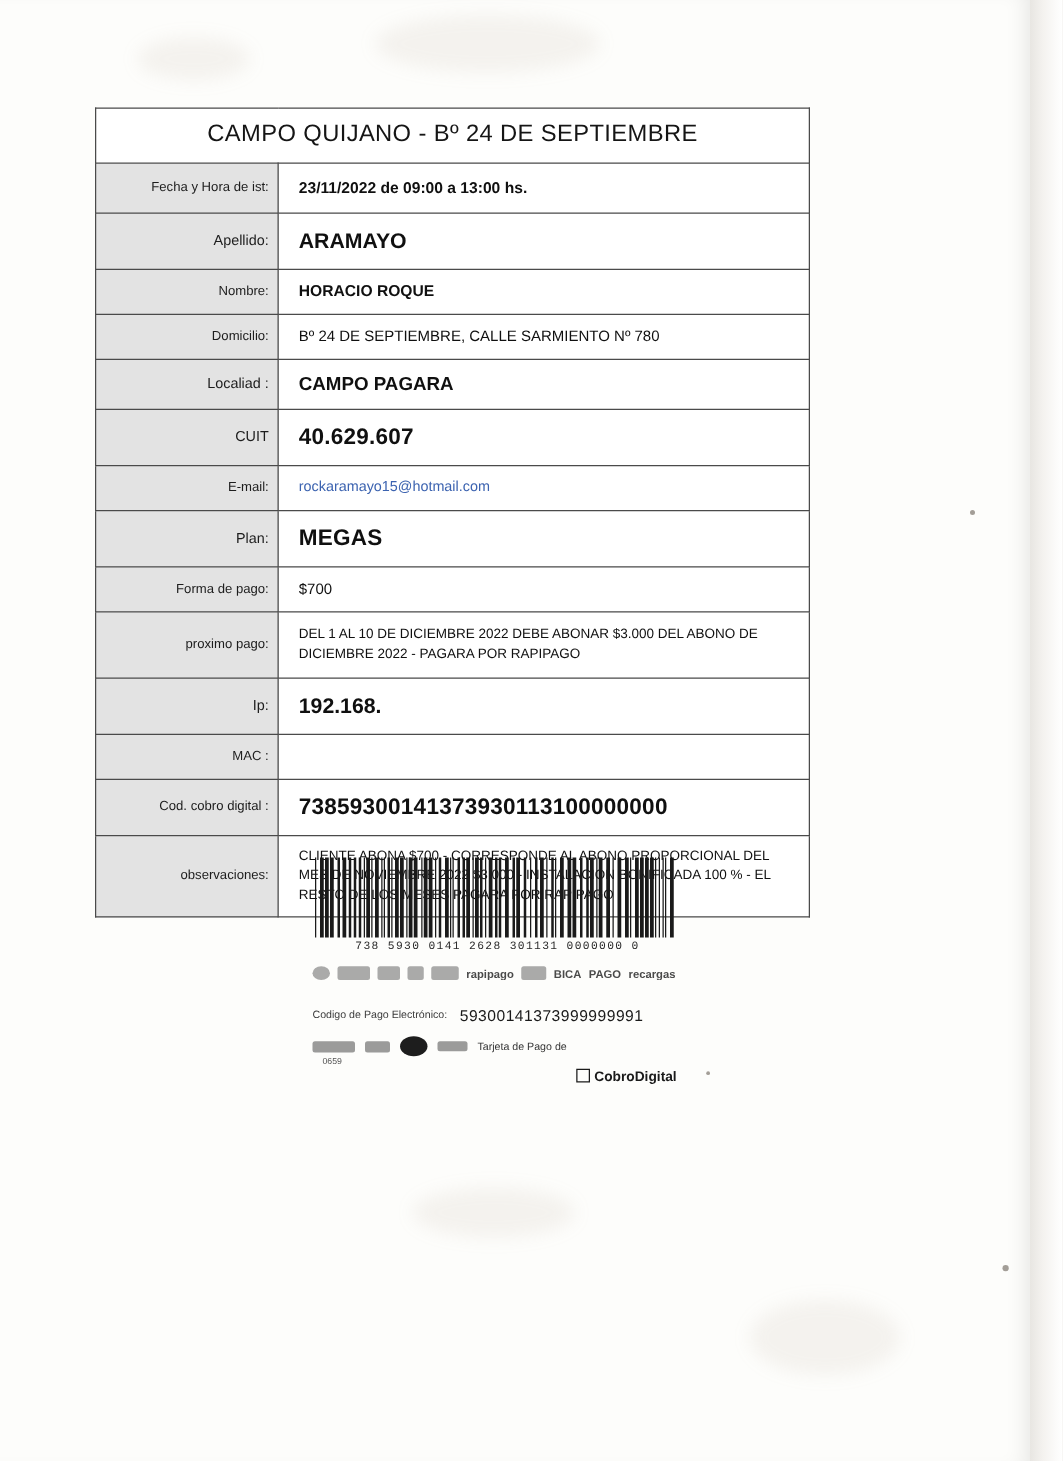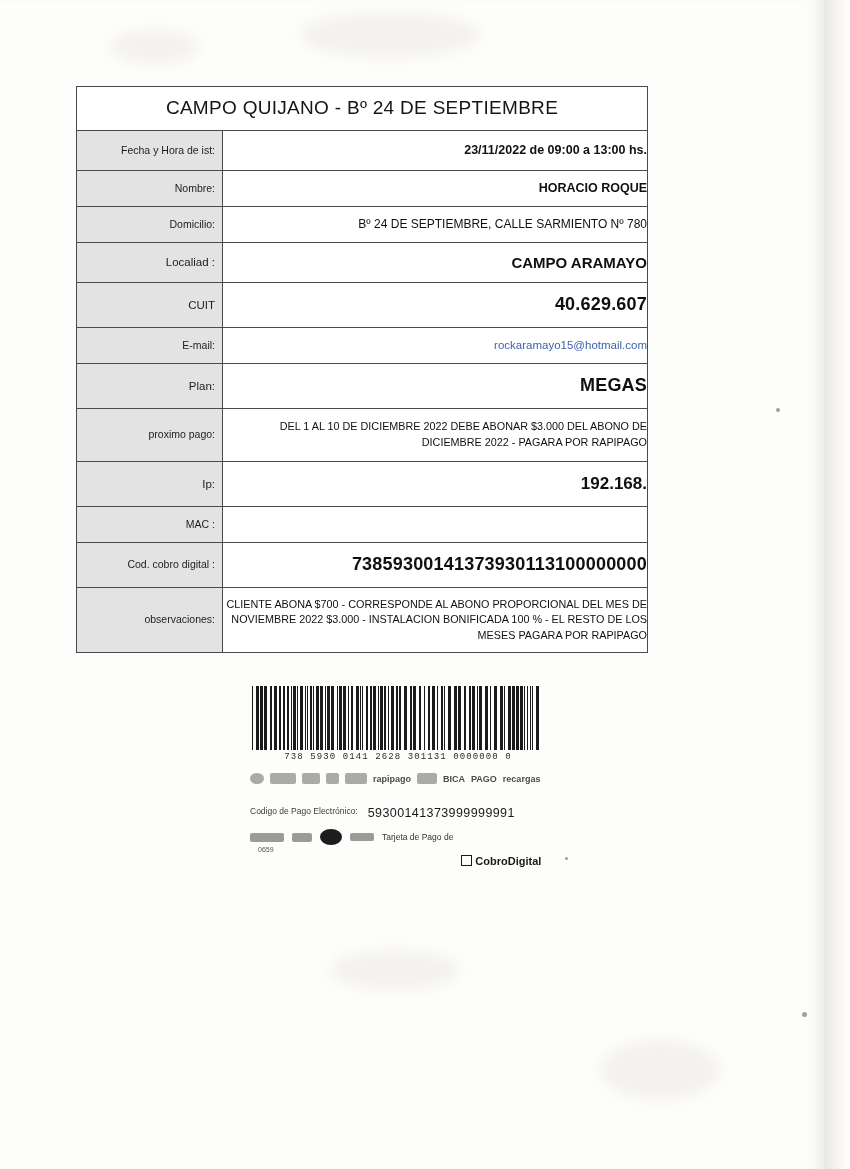--- a/index.html
+++ b/index.html
@@ -64,25 +64,24 @@
   .lbl {
     width: 134px;
     background: #e3e3e3;
     text-align: right;
     padding: 5px 7px 5px 4px !important;
     font-size: 11.5px;
     color: #1d1d1d;
     line-height: 1.25;
   }
   .val {
-    padding: 4px 0 !important;
+    padding: 4px 16px !important;
     font-size: 12px;
     color: #101010;
     line-height: 1.3;
-    text-align: right;
   }
 
   .title-cell {
     text-align: center;
     font-size: 19px;
     letter-spacing: 0.3px;
     color: #151515;
     padding: 10px 6px 11px 6px !important;
   }
 
@@ -227,52 +226,60 @@
     <tbody>
       <tr>
         <td class="title-cell" colspan="2">CAMPO QUIJANO - Bº 24 DE SEPTIEMBRE</td>
       </tr>
 
       <tr class="row-mid">
         <td class="lbl lbl-sm">Fecha y Hora de ist:</td>
         <td class="val v-bold">23/11/2022 de 09:00 a 13:00 hs.</td>
       </tr>
 
+      <tr class="row-tall">
+        <td class="lbl">Apellido:</td>
+        <td class="val v-big">ARAMAYO</td>
+      </tr>
 
       <tr class="row-short">
         <td class="lbl lbl-sm">Nombre:</td>
         <td class="val v-bold">HORACIO ROQUE</td>
       </tr>
 
       <tr class="row-short">
         <td class="lbl lbl-sm">Domicilio:</td>
         <td class="val v-reg">Bº 24 DE SEPTIEMBRE, CALLE SARMIENTO Nº 780</td>
       </tr>
 
       <tr class="row-mid">
         <td class="lbl">Localiad :</td>
-        <td class="val v-med-bold">CAMPO ARAMAYO</td>
+        <td class="val v-med-bold">CAMPO PAGARA</td>
       </tr>
 
       <tr class="row-tall">
         <td class="lbl">CUIT</td>
         <td class="val v-num">40.629.607</td>
       </tr>
 
       <tr class="row-short">
         <td class="lbl lbl-sm">E-mail:</td>
         <td class="val v-mail">rockaramayo15@hotmail.com</td>
       </tr>
 
 
       <tr class="row-tall">
         <td class="lbl">Plan:</td>
         <td class="val v-num">MEGAS</td>
       </tr>
 
+      <tr class="row-short">
+        <td class="lbl lbl-sm">Forma de pago:</td>
+        <td class="val v-reg">$700</td>
+      </tr>
 
       <tr>
         <td class="lbl lbl-sm">proximo pago:</td>
         <td class="val v-small" style="height:44px;">DEL 1 AL 10 DE DICIEMBRE 2022 DEBE ABONAR $3.000 DEL ABONO DE DICIEMBRE 2022 - PAGARA POR RAPIPAGO</td>
       </tr>
 
       <tr class="row-tall">
         <td class="lbl">Ip:</td>
         <td class="val v-ip">192.168.</td>
       </tr>

